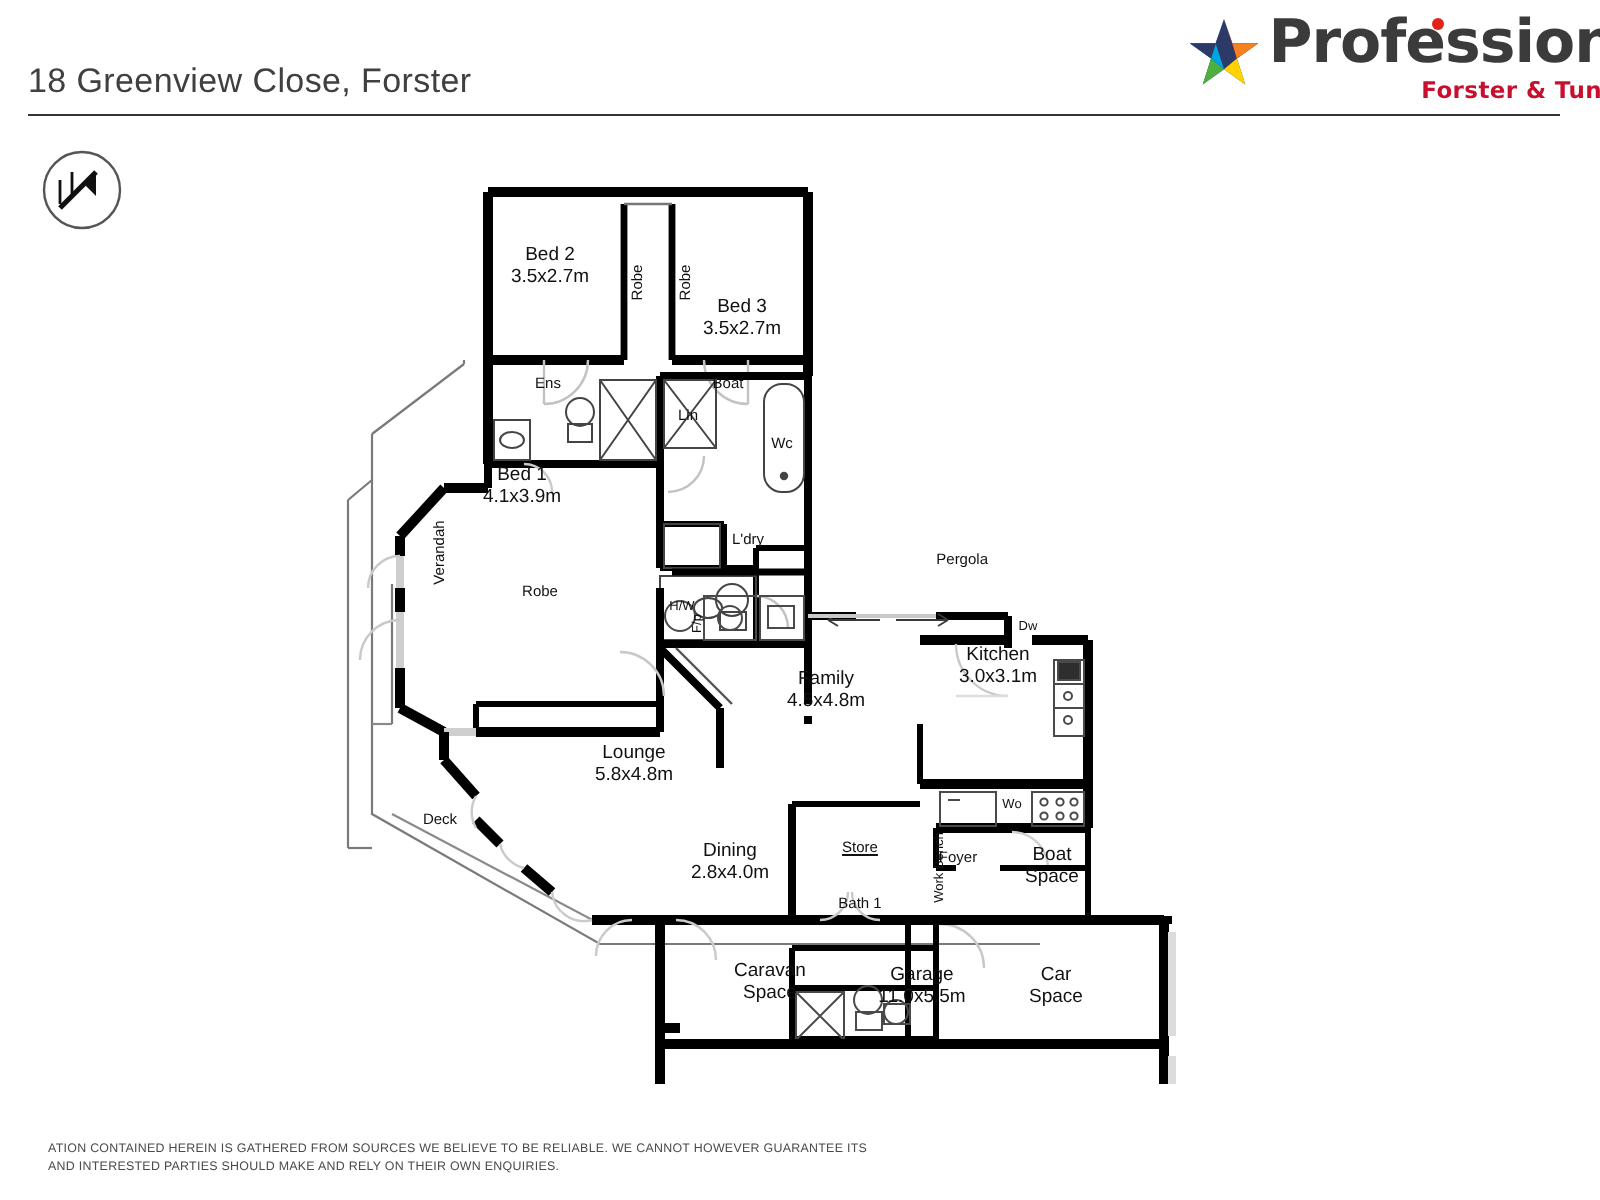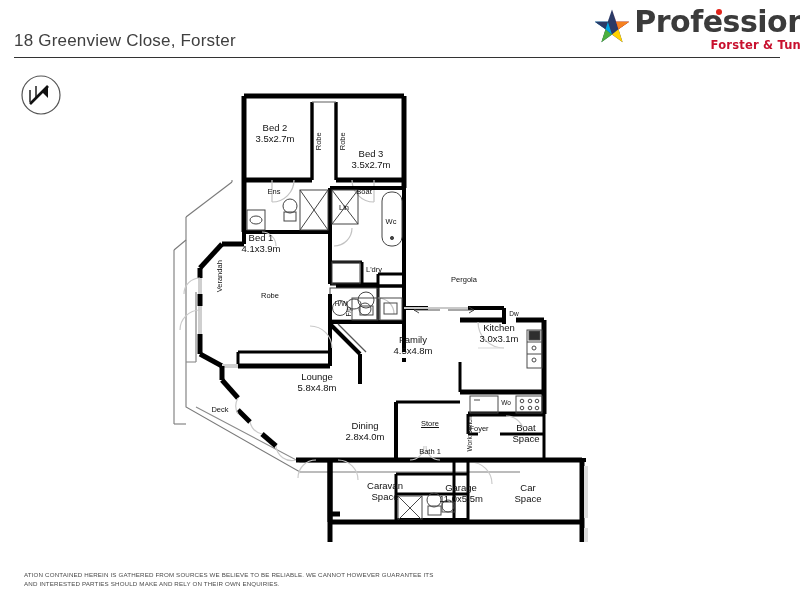--- a/index.html
+++ b/index.html
@@ -369,21 +369,21 @@
   <div class="rm" style="left:282px;top:285px;width:70px;margin-top:24px;">
     <span>Lounge</span>
     <span class="dim">5.8x4.8m</span>
   </div>
 
   <div class="rm" style="left:378px;top:272px;width:70px;">
     <span>Family</span>
     <span class="dim">4.5x4.8m</span>
   </div>
 
-  <div class="rm sm" style="left:434px;top:214px;width:60px;">Pergola</div>
+  <div class="rm sm" style="left:434px;top:214px;width:60px;text-align:right;">Pergola</div>
   <div class="rm xsm" style="left:500px;top:248px;width:28px;">Dw</div>
 
   <div class="rm" style="left:464px;top:260px;width:70px;">
     <span>Kitchen</span>
     <span class="dim">3.0x3.1m</span>
   </div>
   <div class="rm xsm" style="left:492px;top:337px;width:28px;">Wo</div>
   <div class="rm sm" style="left:454px;top:363px;width:50px;">Foyer</div>
 
   <div class="rm sm" style="left:196px;top:344px;width:48px;">Deck</div>

